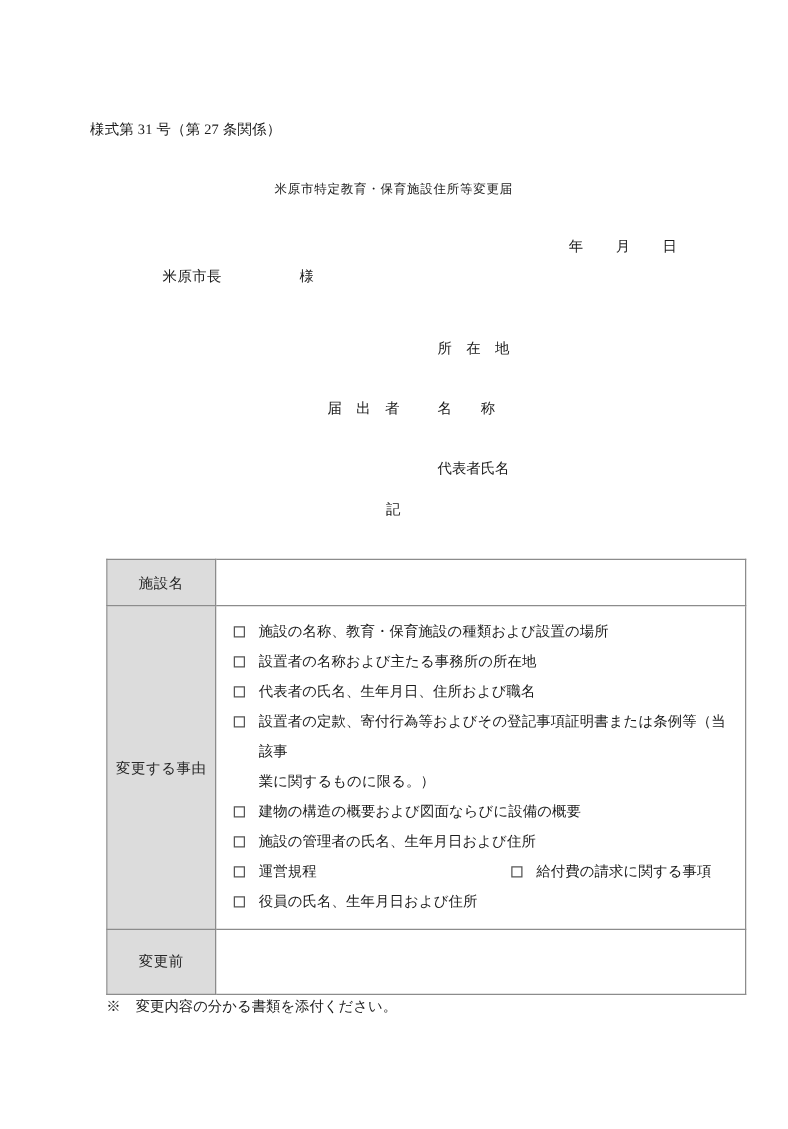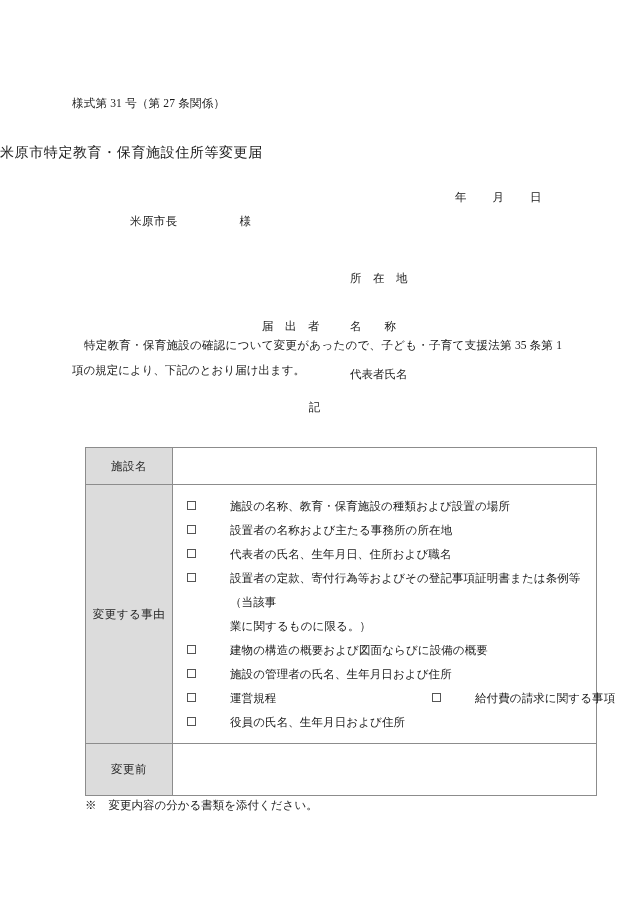--- a/index.html
+++ b/index.html
@@ -30,22 +30,22 @@
     letter-spacing: 0.2px;
     white-space: nowrap;
   }
 
   
   .doc-title {
     position: absolute;
     left: 0;
     right: 0;
     top: 144px;
-    text-align: left;
-    font-size: 14px;
+    text-align: center;
+    font-size: 10px;
     letter-spacing: 0.6px;
   }
 
   
   .date-line {
     position: absolute;
     left: 0;
     top: 190px;
     width: 100%;
     font-size: 11.5px;
@@ -167,21 +167,20 @@
     width: 9px;
     height: 9px;
     border: 1px solid #555;
     margin-top: 7px;
     margin-right: 11px;
     background: #fff;
   }
   .check-text {
     flex: 1 1 auto;
     letter-spacing: 0.1px;
-    margin-left: 23px;
   }
   .check-text .wrap2 {
     display: block;
     text-indent: 0;
   }
   .check-item.two-col .check-text {
     flex: 0 0 auto;
     width: 202px;
   }
   .check-item.two-col .second-box {
@@ -235,21 +234,20 @@
     <div class="submitter-row">
       <span class="submitter-label">届　出　者</span>
       <span class="submitter-field plain">名　　称</span>
     </div>
     <div class="submitter-row">
       <span class="submitter-label empty">　</span>
       <span class="submitter-field plain">代表者氏名</span>
     </div>
   </div>
 
-  <div class="body-para">特定教育・保育施設の確認について変更があったので、子ども・子育て支援法第 35 条第 1 項の規定により、下記のとおり届け出ます。</div>
 
   <div class="ki">記</div>
 
   <table class="form-table">
     <tbody>
       <tr class="row-facility">
         <td class="label-cell">施設名</td>
         <td class="value-cell"></td>
       </tr>
 

